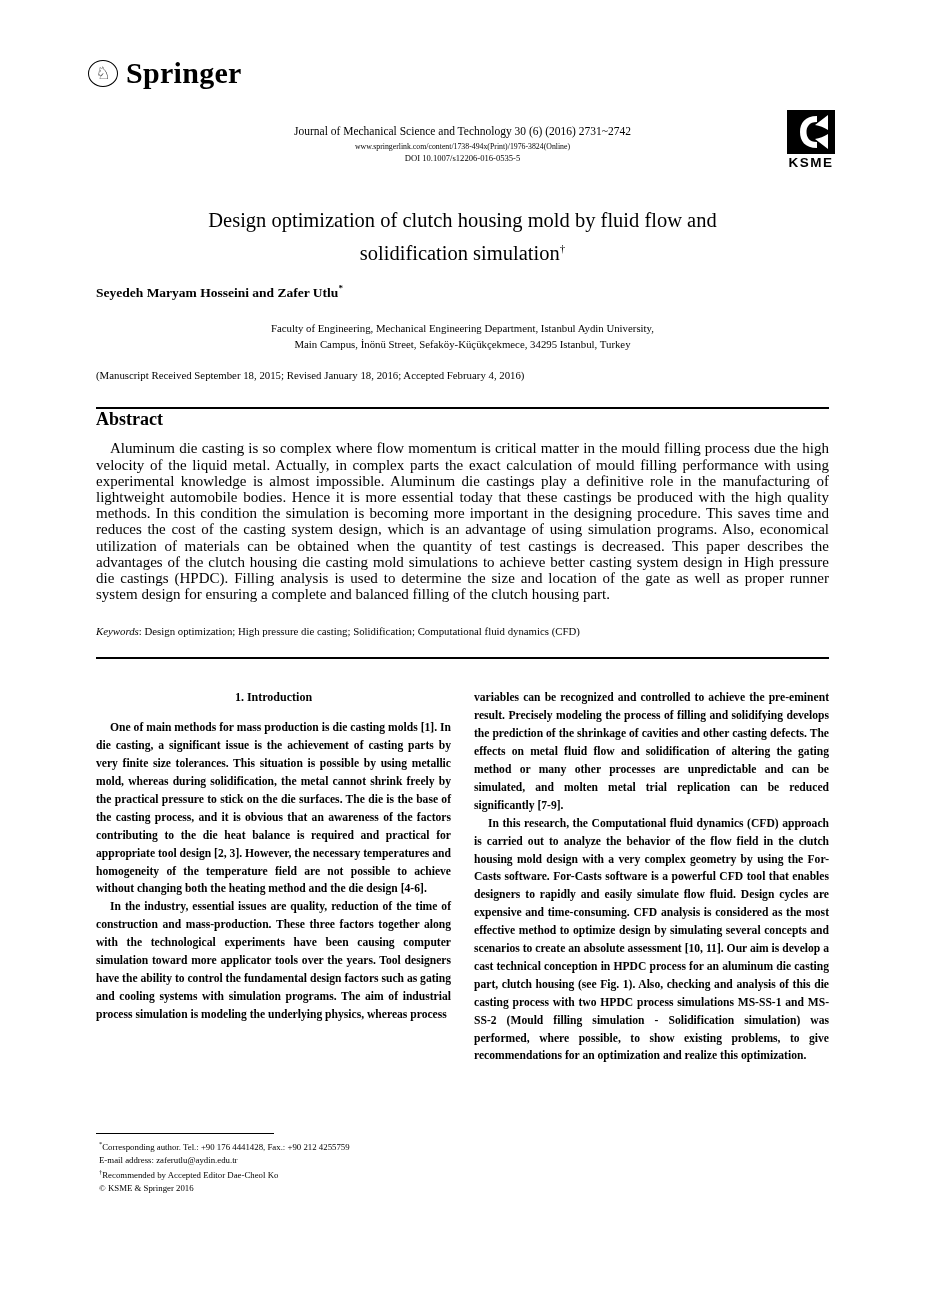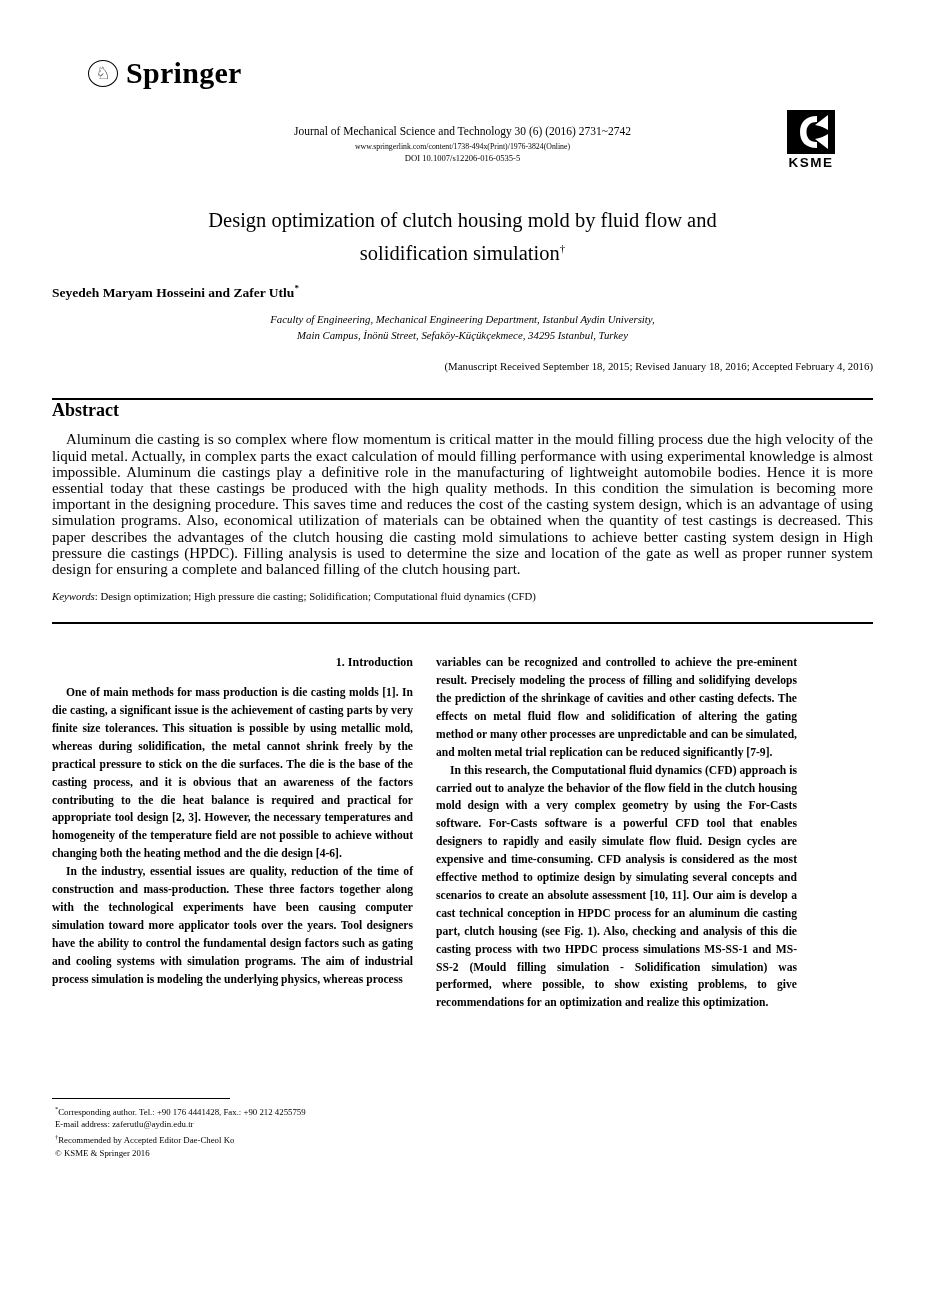--- a/index.html
+++ b/index.html
@@ -5,21 +5,21 @@
   html, body { margin: 0; padding: 0; background: #ffffff; }
   .page {
     position: relative;
     width: 925px;
     height: 1308px;
     background: #fff;
     color: #000;
     font-family: "Liberation Serif", "DejaVu Serif", serif;
     overflow: hidden;
   }
-  .content { padding: 0 52px; }
+  .content { padding: 0 96px; }
 
   
   .masthead { position: relative; height: 180px; }
   .springer {
     position: absolute; left: 88px; top: 56px;
     display: flex; align-items: center; gap: 8px;
   }
   .springer-emblem {
     width: 28px; height: 25px;
     border: 1.7px solid #000; border-radius: 50%;
@@ -39,42 +39,42 @@
   .doi-line { font-size: 8.6px; margin-top: 2px; }
 
   
   .title {
     text-align: center; font-size: 20.5px; line-height: 28px; margin-top: 26px;
   }
   .title sup { font-size: 11px; }
   .authors { text-align: left; font-size: 13.5px; font-weight: bold; margin-top: 16px; }
   .authors sup { font-size: 9px; }
   .affil {
-    text-align: center; font-style: italic; font-size: 10.8px; line-height: 16px; margin-top: 11px;
+    text-align: center; font-size: 10.8px; line-height: 16px; margin-top: 20px;
   }
-  .manuscript { text-align: right; font-size: 10.8px; margin-top: 17px; }
+  .manuscript { text-align: left; font-size: 10.8px; margin-top: 17px; }
 
   .rule-1 { border-top: 2px solid #000; margin-top: 26px; }
   .rule-2 { border-top: 2px solid #000; margin-top: 20px; }
 
   
   .abstract-heading { font-size: 18px; font-weight: bold; margin-top: 0; }
   .abstract-text {
     font-size: 15px; line-height: 16.2px; text-align: justify;
     text-indent: 14px; margin-top: 10px;
   }
-  .keywords { font-size: 10.8px; margin-top: 13px; }
+  .keywords { font-size: 10.8px; margin-top: 23px; }
 
   
   .columns { display: flex; gap: 23px; margin-top: 30px; }
   .col {
     width: 361px; font-size: 11.6px; line-height: 17.9px; text-align: justify;
   }
   .col-left { display: flex; flex-direction: column; height: 505px; }
-  .sec-heading { font-size: 12px; font-weight: bold; margin: 0 0 12px 0; text-align: right; }
+  .sec-heading { font-size: 12px; font-weight: bold; margin: 0 0 12px 0; text-align: center; }
   .col p { margin: 0; text-indent: 14px; font-weight: bold; }
   .col p.noindent { text-indent: 0; }
 
   
   .footnotes { margin-top: auto; font-size: 8.8px; line-height: 12.6px; text-align: left; }
   .fn-rule { width: 178px; border-top: 1px solid #000; margin-bottom: 4px; }
   .footnotes .fn { padding-left: 3px; }
   .footnotes sup { font-size: 6.5px; }
 </style>
 </head>

